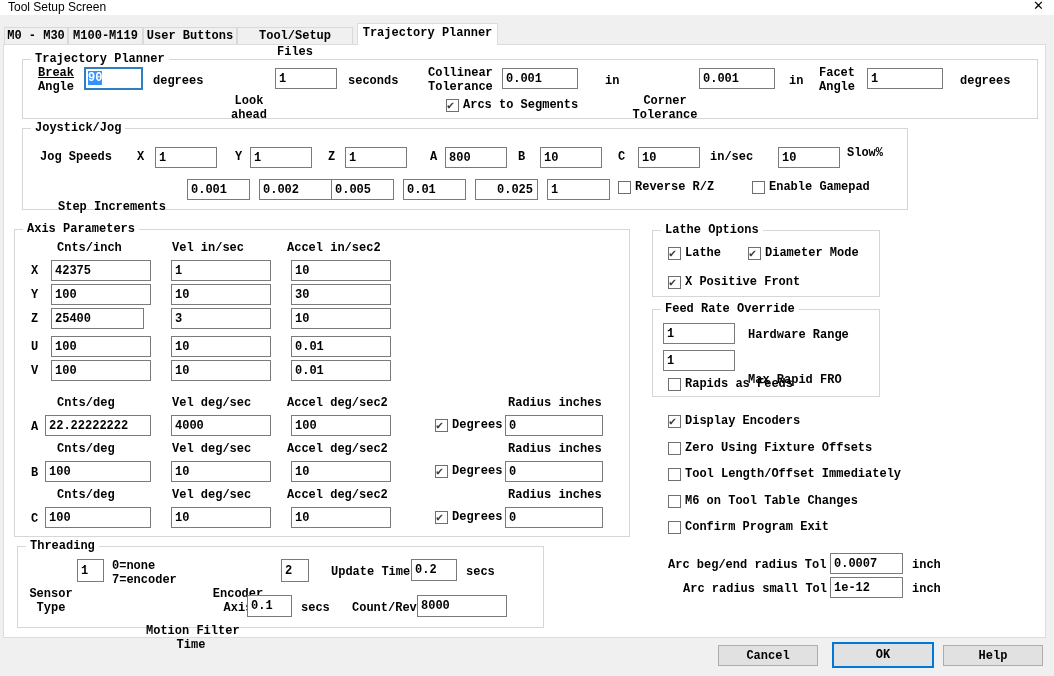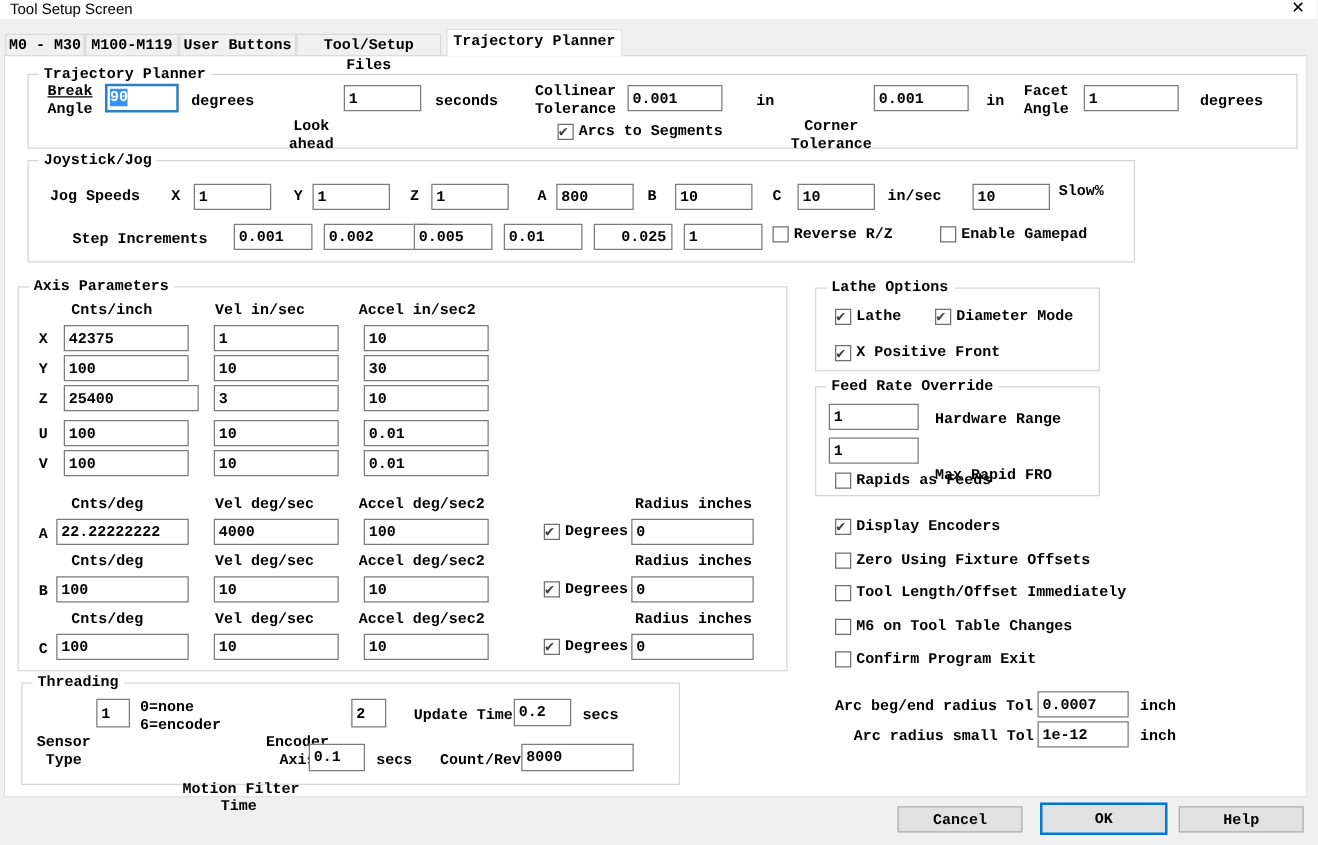--- a/index.html
+++ b/index.html
@@ -99,21 +99,21 @@
   <span class="lb" style="left:430px;top:150px;">A</span>
   <input class="tb" style="left: 445px; top: 147px; width: 62px;" value="800">
   <span class="lb" style="left:518px;top:150px;">B</span>
   <input class="tb" style="left: 540px; top: 147px; width: 62px;" value="10">
   <span class="lb" style="left:618px;top:150px;">C</span>
   <input class="tb" style="left: 638px; top: 147px; width: 62px;" value="10">
   <span class="lb" style="left:710px;top:150px;">in/sec</span>
   <input class="tb" style="left: 778px; top: 147px; width: 62px;" value="10">
   <span class="lb" style="left:847px;top:146px;">Slow%</span>
 
-  <span class="lb" style="left:58px;top:184px;">Step Increments</span>
+  <span class="lb" style="left:58px;top:200px;">Step Increments</span>
   <input class="tb" style="left: 187px; top: 179px; width: 63px;" value="0.001">
   <input class="tb" style="left: 259px; top: 179px; width: 84px;" value="0.002">
   <input class="tb" style="left: 331px; top: 179px; width: 63px;" value="0.005">
   <input class="tb" style="left: 403px; top: 179px; width: 63px;" value="0.01">
   <input class="tb" style="left: 475px; top: 179px; width: 63px; padding-left: 21px;" value="0.025">
   <input class="tb" style="left: 547px; top: 179px; width: 63px;" value="1">
   <div class="cb" style="left:618px;top:180px;">
     <span class="cbx"></span>
     <span class="cbl">Reverse R/Z</span>
   </div>
@@ -133,21 +133,21 @@
   <input class="tb" style="left: 51px; top: 260px; width: 100px;" value="42375">
   <input class="tb" style="left: 171px; top: 260px; width: 100px;" value="1">
   <input class="tb" style="left: 291px; top: 260px; width: 100px;" value="10">
 
   <span class="lb" style="left:31px;top:288px;">Y</span>
   <input class="tb" style="left: 51px; top: 284px; width: 100px;" value="100">
   <input class="tb" style="left: 171px; top: 284px; width: 100px;" value="10">
   <input class="tb" style="left: 291px; top: 284px; width: 100px;" value="30">
 
   <span class="lb" style="left:31px;top:312px;">Z</span>
-  <input class="tb" style="left: 51px; top: 308px; width: 108px;" value="25400">
+  <input class="tb" style="left: 51px; top: 308px; width: 93px;" value="25400">
   <input class="tb" style="left: 171px; top: 308px; width: 100px;" value="3">
   <input class="tb" style="left: 291px; top: 308px; width: 100px;" value="10">
 
   <span class="lb" style="left:31px;top:340px;">U</span>
   <input class="tb" style="left: 51px; top: 336px; width: 100px;" value="100">
   <input class="tb" style="left: 171px; top: 336px; width: 100px;" value="10">
   <input class="tb" style="left: 291px; top: 336px; width: 100px;" value="0.01">
 
   <span class="lb" style="left:31px;top:364px;">V</span>
   <input class="tb" style="left: 51px; top: 360px; width: 100px;" value="100">
@@ -246,21 +246,21 @@
   </div>
 
   <div class="gb" style="left:17px;top:546px;width:527px;height:82px;">
     <span class="gl">Threading</span>
   </div>
   <div class="lb2" style="left:27px;top:559px;width:48px;">
     <div>Sensor</div><div>Type</div>
   </div>
   <input class="tb" style="left: 77px; top: 559px; width: 27px; height: 23px;" value="1">
   <span class="lb" style="left:112px;top:559px;">0=none</span>
-  <span class="lb" style="left:112px;top:573px;">6=encoder</span>
+  <span class="lb" style="left:112px;top:573px;">7=encoder</span>
   <div class="lb2" style="left:210px;top:559px;width:56px;">
     <div>Encoder</div><div>Axis</div>
   </div>
   <input class="tb" style="left: 281px; top: 559px; width: 28px; height: 23px;" value="2">
   <span class="lb" style="left:331px;top:565px;">Update Time</span>
   <input class="tb" style="left: 411px; top: 559px; width: 46px; height: 22px;" value="0.2">
   <span class="lb" style="left:466px;top:565px;">secs</span>
   <div class="lb2" style="left:146px;top:596px;width:90px;">
     <div>Motion Filter</div><div>Time</div>
   </div>

